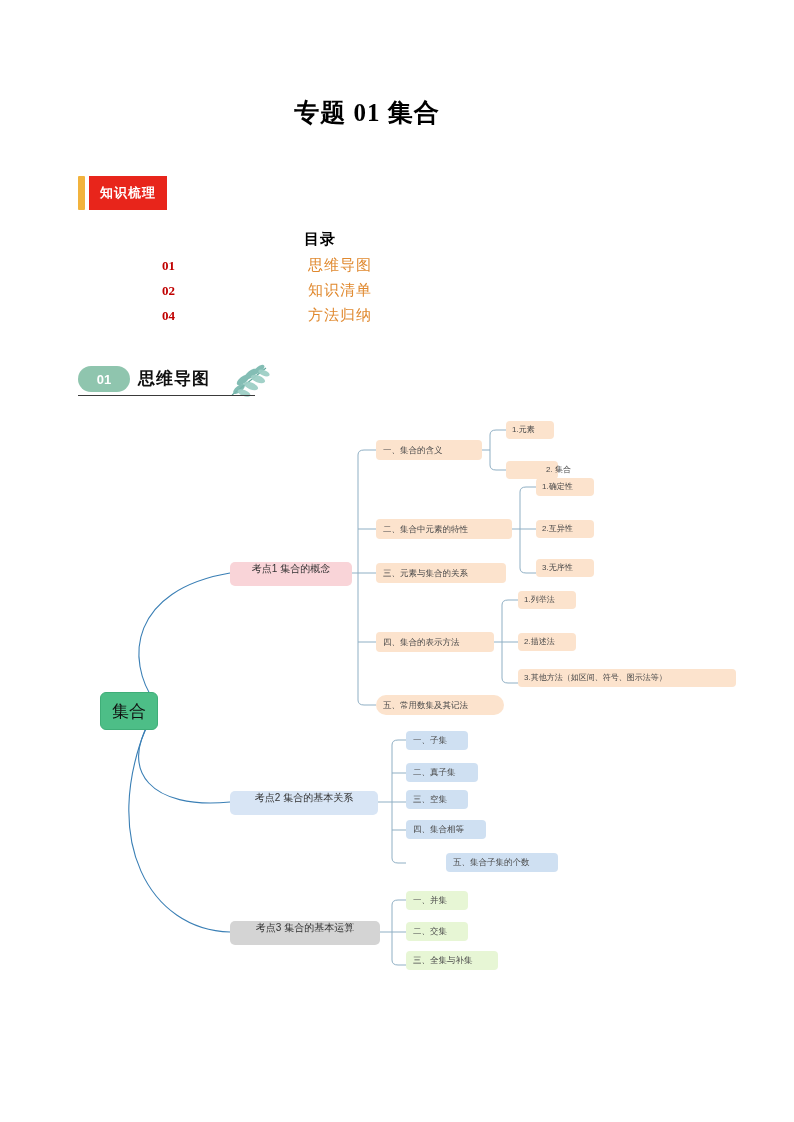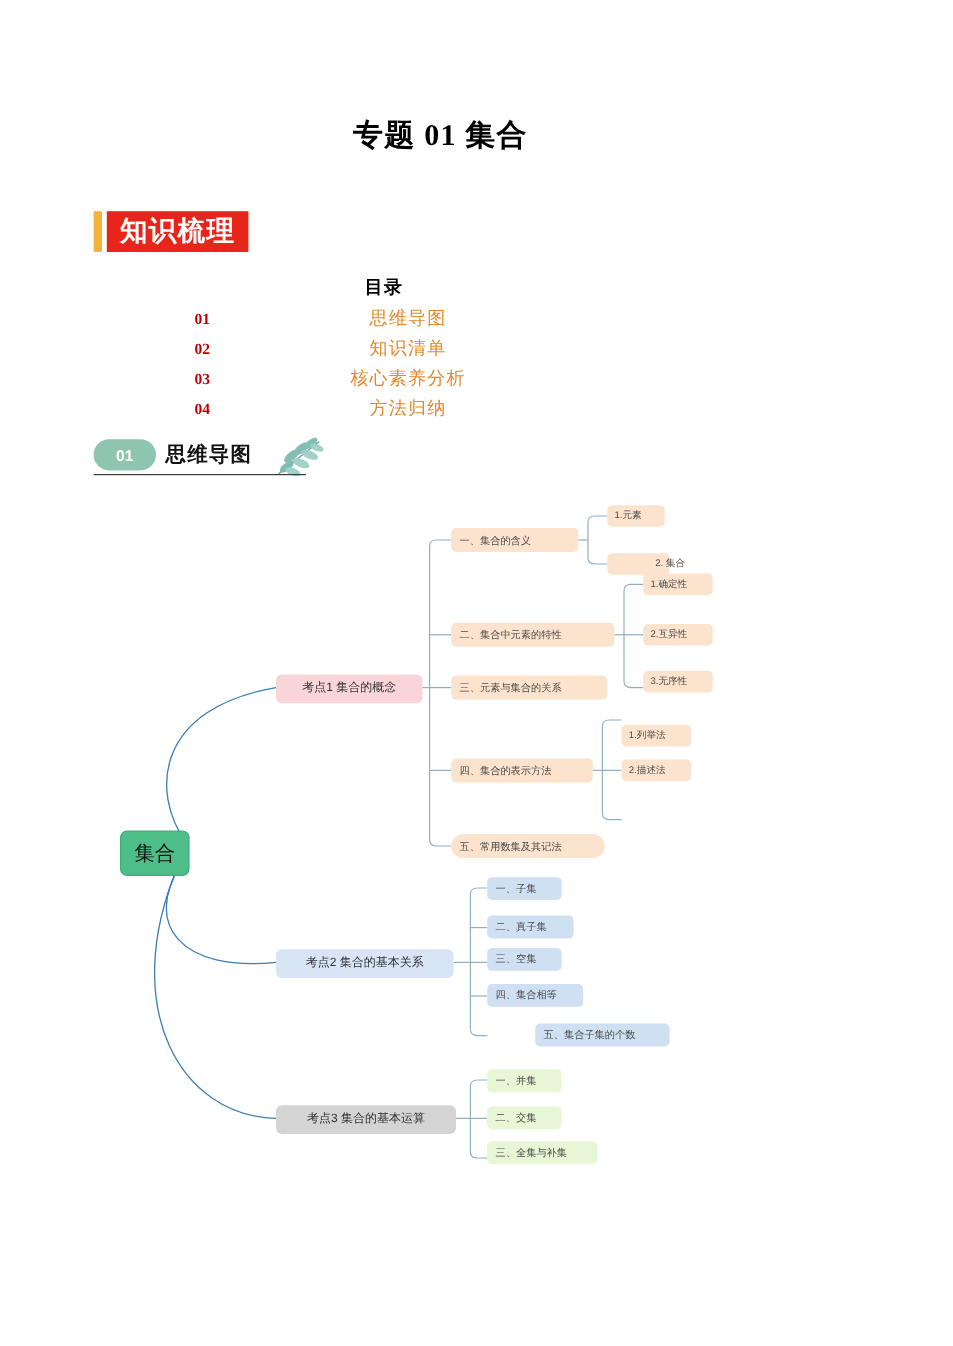--- a/index.html
+++ b/index.html
@@ -44,21 +44,21 @@
   #badge-bar {
     width: 7px;
     background: #F2B33D;
     border-radius: 1px;
   }
   #badge-box {
     margin-left: 4px;
     background: #E8251B;
     color: #ffffff;
     font-family: "Liberation Sans", "DejaVu Sans", sans-serif;
-    font-size: 23px;
+    font-size: 13px;
     font-weight: bold;
     letter-spacing: 1px;
     padding: 3px 11px 4px 11px;
     display: flex;
     align-items: center;
     line-height: 1;
   }
 
   
   #toc {
@@ -176,20 +176,21 @@
     font-weight: normal;
     justify-content: center;
     border-radius: 6px;
   }
   .node-topic {
     font-size: 10px;
     color: #333;
     padding: 12px 8px;
     justify-content: center;
     border-radius: 5px;
+    align-items: flex-end;
   }
   .topic-pink  { background: #F9D4D8; }
   .topic-blue  { background: #D8E5F5; }
   .topic-gray  { background: #D4D4D4; }
 
   .node-sub {
     font-size: 8.5px;
     color: #4a4a4a;
     padding: 0 7px;
     border-radius: 4px;
@@ -219,24 +220,20 @@
 <div id="toc">
   <div id="toc-heading">目录</div>
 
   <div class="toc-row">
     <div class="toc-num">01</div>
     <div class="toc-label">思维导图</div>
   </div>
   <div class="toc-row">
     <div class="toc-num">02</div>
     <div class="toc-label">知识清单</div>
-  </div>
-  <div class="toc-row">
-    <div class="toc-num">03</div>
-    <div class="toc-label">核心素养分析</div>
   </div>
   <div class="toc-row">
     <div class="toc-num">04</div>
     <div class="toc-label">方法归纳</div>
   </div>
 </div>
 
 <div id="sec-header">
   <div id="sec-pill">01</div>
   <div id="sec-title">思维导图</div>
@@ -348,26 +345,29 @@
     <span>3.无序性</span>
   </div>
 
   <div class="node node-sub sub-peach" style="left:376px; top:153px; width:130px; height:20px;">
     <span>三、元素与集合的关系</span>
   </div>
 
   <div class="node node-sub sub-peach" style="left:376px; top:222px; width:118px; height:20px;">
     <span>四、集合的表示方法</span>
   </div>
-  <div class="node node-leafitem" style="left:518px; top:194px; width:58px; height:18px;">
+  <div class="node node-leafitem" style="left:518px; top:181px; width:58px; height:18px;">
     <span>1.列举法</span>
   </div>
   <div class="node node-leafitem" style="left:518px; top:223px; width:58px; height:18px;">
     <span>2.描述法</span>
   </div>
+  <div class="node node-leafitem" style="left:518px; top:259px; width:218px; height:18px;">
+    <span>3.其他方法（如区间、符号、图示法等）</span>
+  </div>
 
   <div class="node node-sub sub-peach" style="left:376px; top:285px; width:128px; height:20px;border-radius:10px;">
     <span>五、常用数集及其记法</span>
   </div>
 
   <div class="node node-topic topic-blue" style="left:230px; top:381px; width:148px; height:22px;">
     <span>考点2 集合的基本关系</span>
   </div>
   <div class="node node-sub sub-blue" style="left:406px; top:321px; width:62px; height:19px;">
     <span>一、子集</span>

